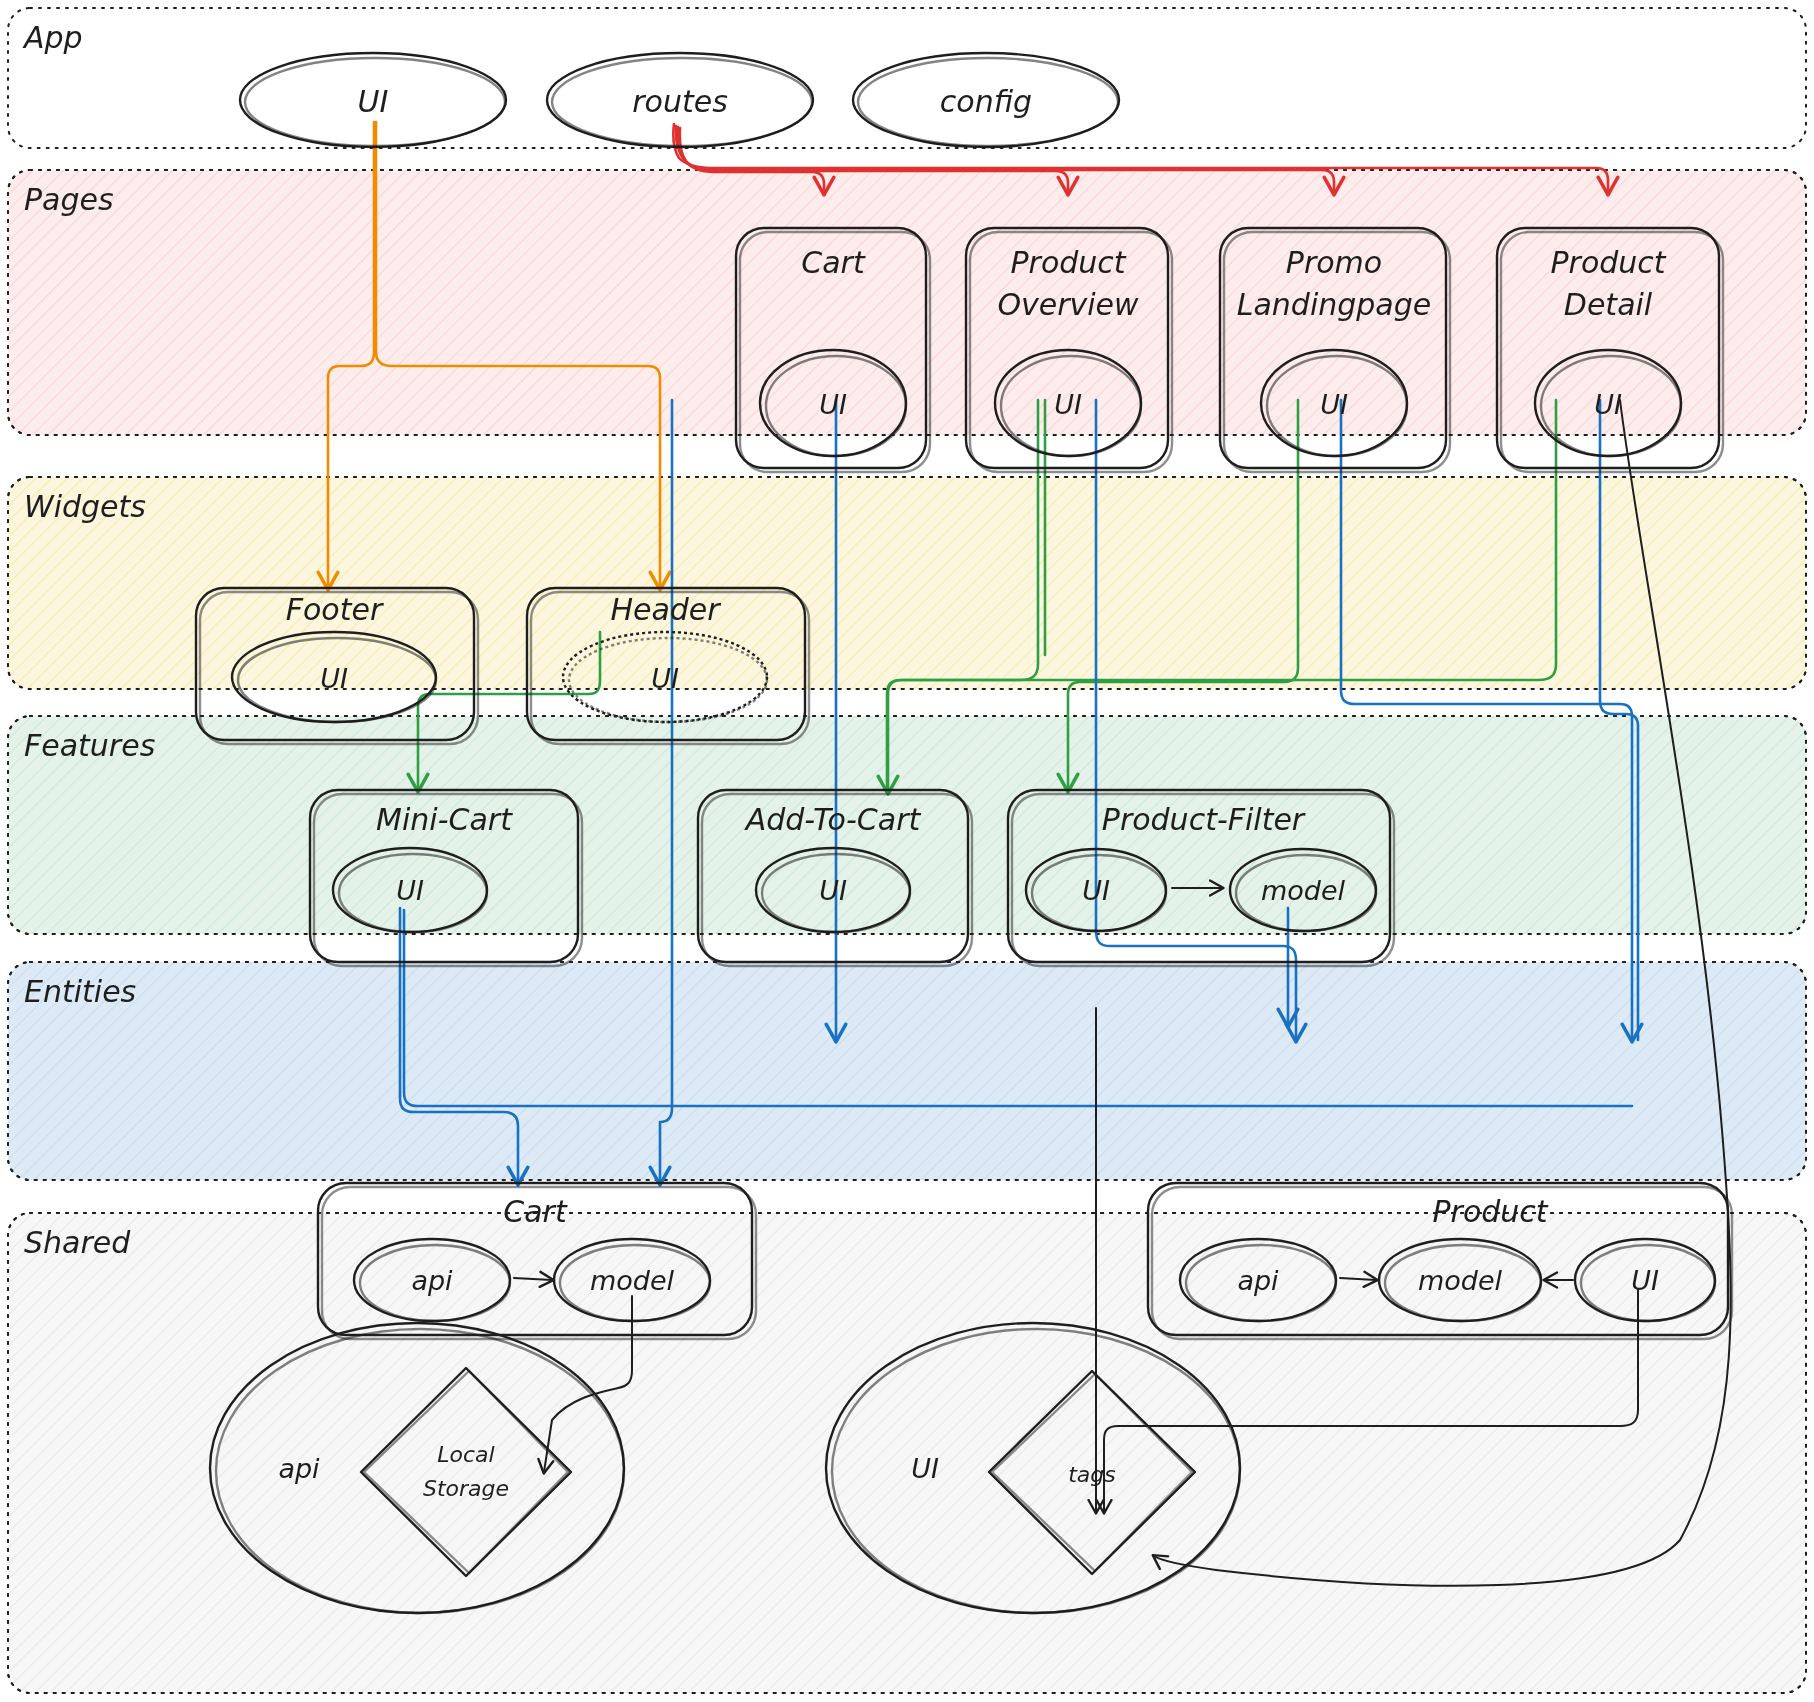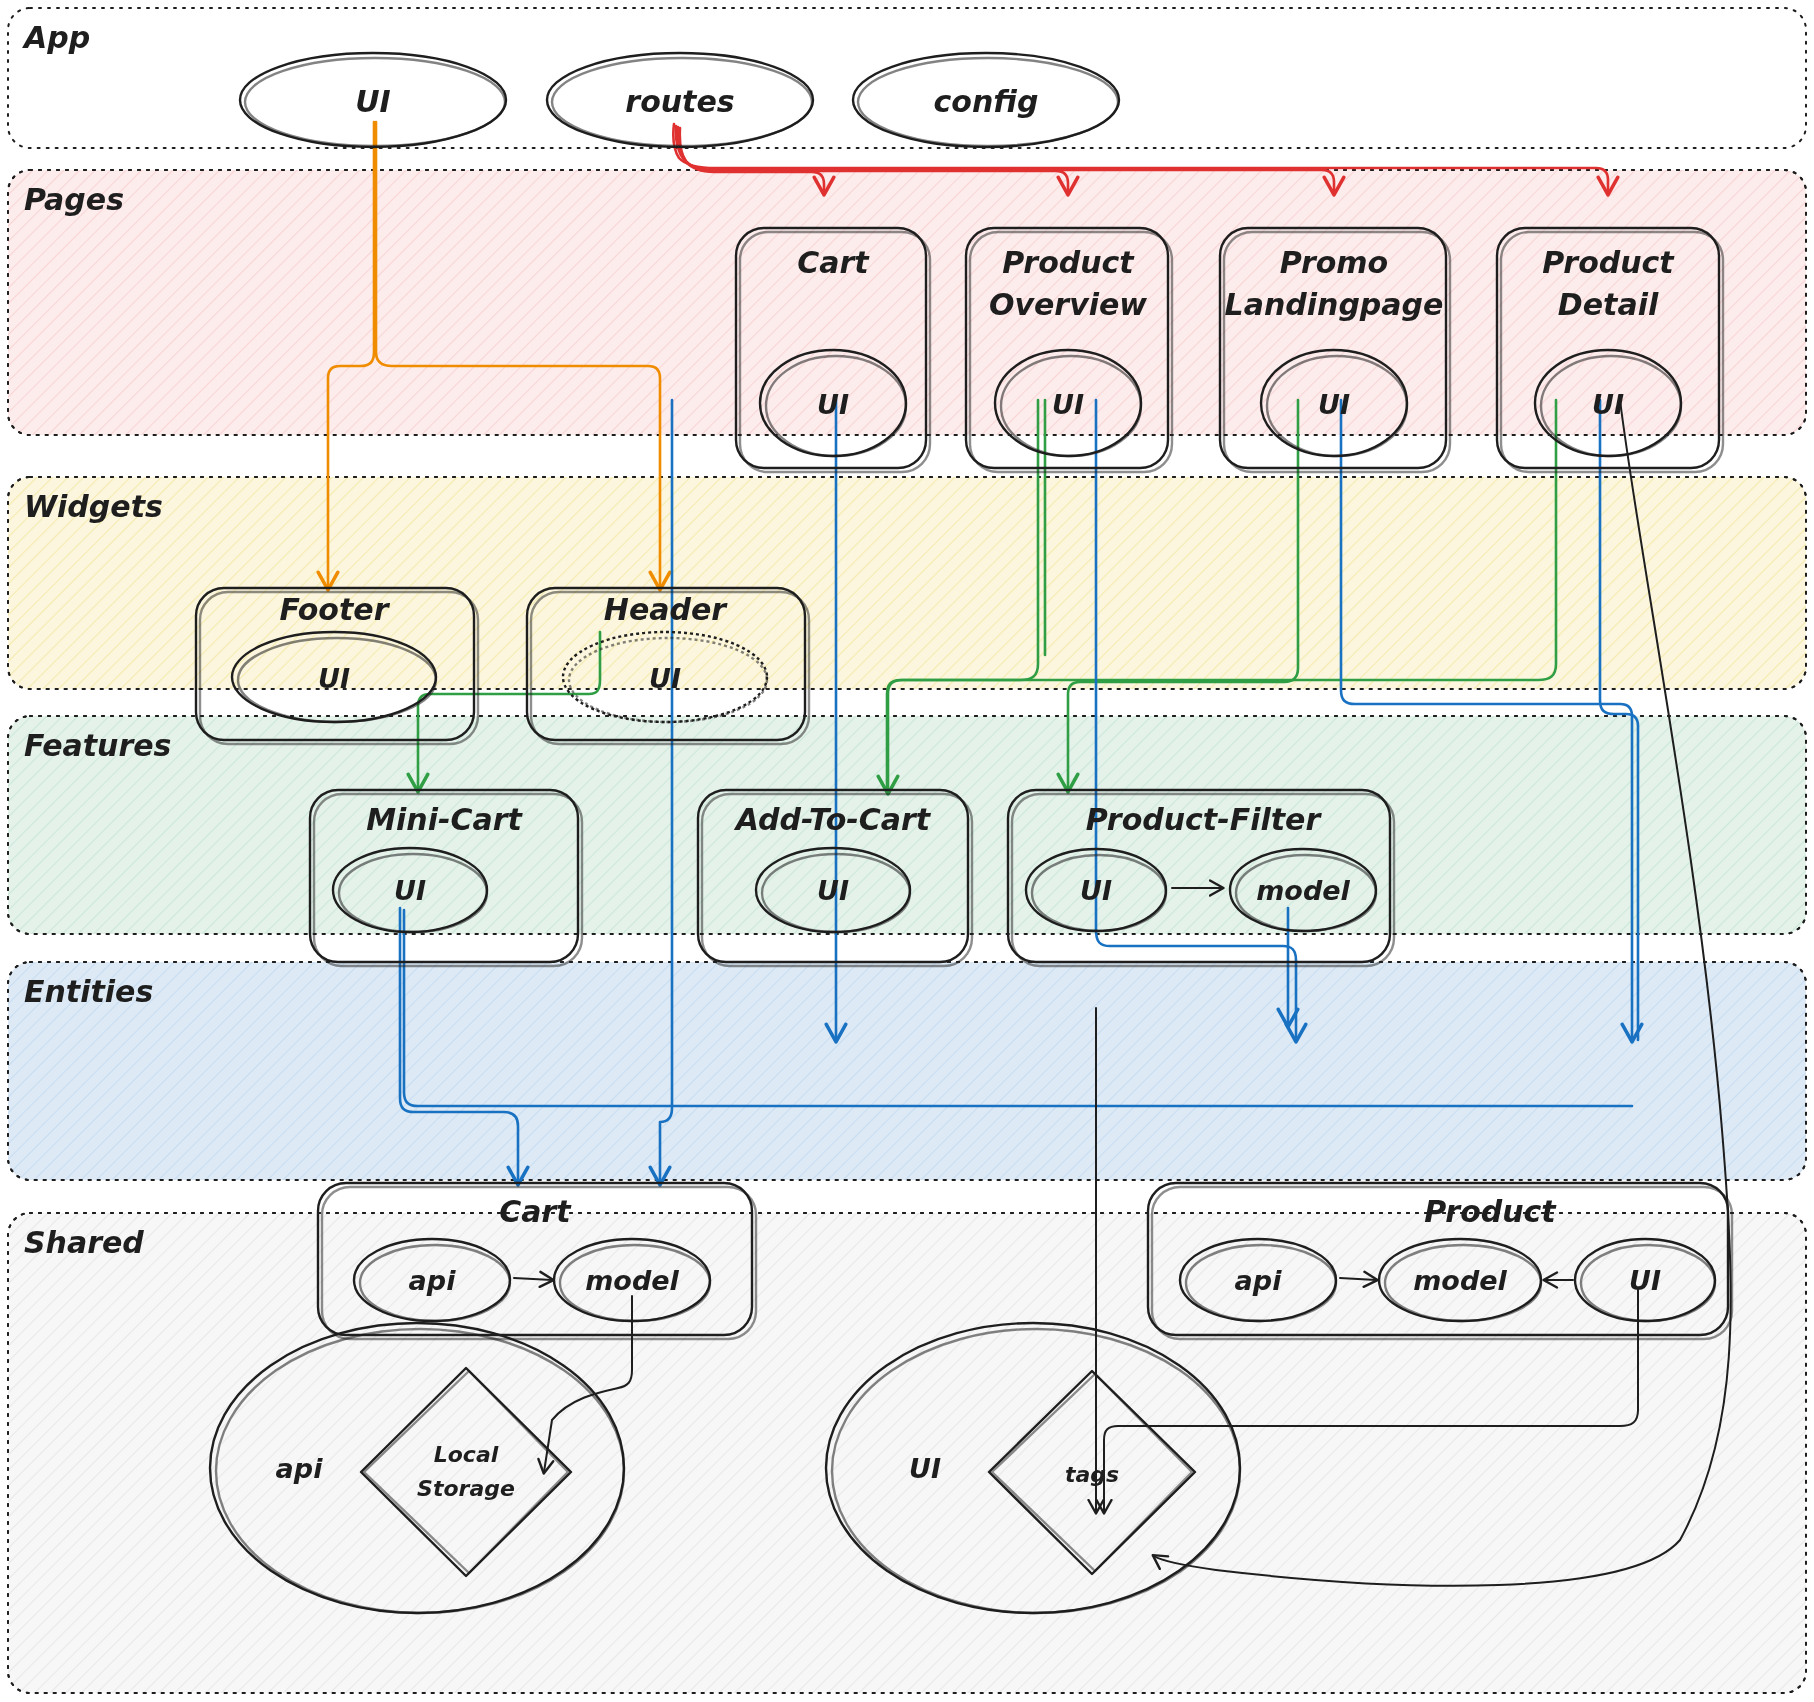--- a/index.html
+++ b/index.html
@@ -10,21 +10,20 @@
   }
   body {
     font-family: "DejaVu Sans", sans-serif;
   }
   #diagram-root {
     position: relative;
     width: 1814px;
     height: 1702px;
     background: #ffffff;
     overflow: hidden;
-    font-weight: bold;
   }
   svg#diagram-svg {
     display: block;
     width: 1814px;
     height: 1702px;
   }
   .layer-label {
     font-family: "DejaVu Sans", sans-serif;
     font-size: 30px;
     fill: #1e1e1e;

